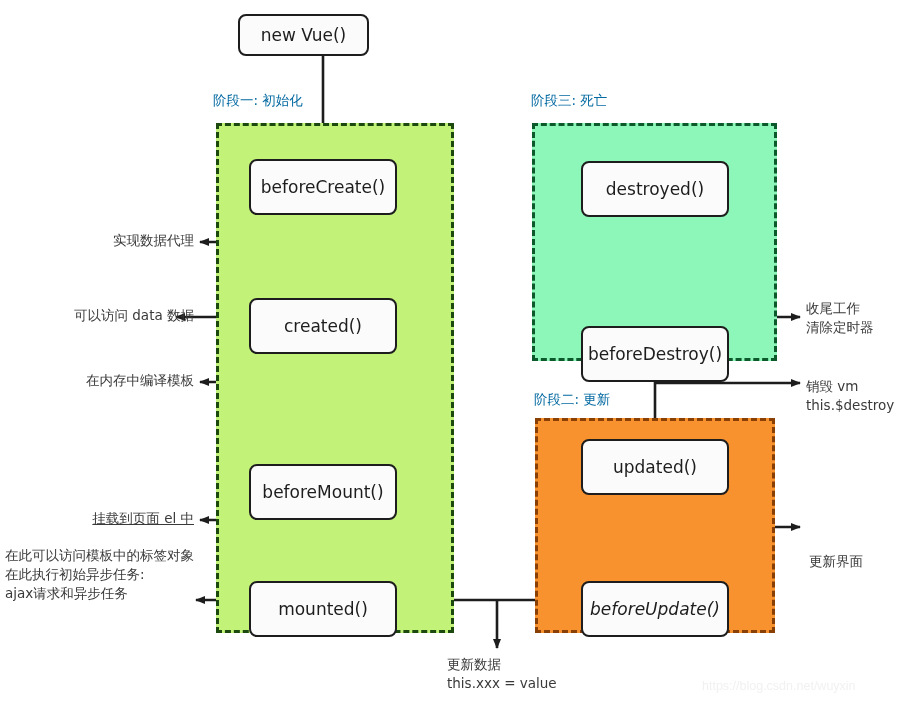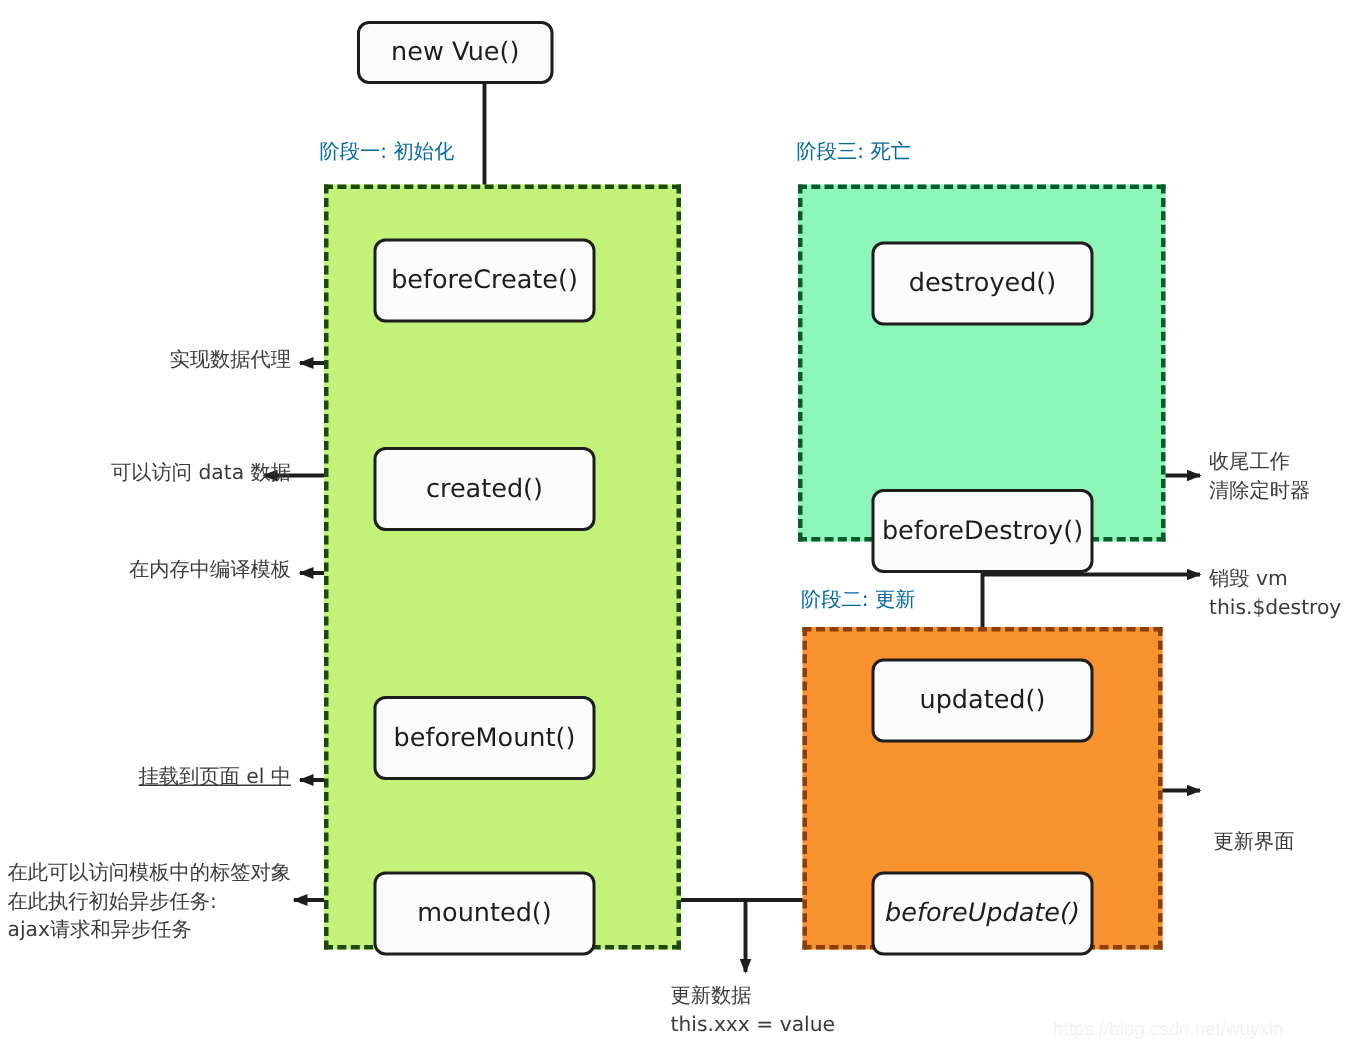--- a/index.html
+++ b/index.html
@@ -100,21 +100,21 @@
     font-family: "DejaVu Sans", "Liberation Sans", sans-serif;
   }
   .anno-r { text-align: right; }
   .anno-c { text-align: left; }
   .anno-l { text-align: center; margin-top: 32px; }
 
   .a-proxy    { right: 709px; top: 232px; margin-left: 40px; }
   .a-data     { right: 709px; top: 307px; }
   .a-compile  { right: 709px; top: 372px; }
   .a-mount    { right: 709px; top: 510px; text-decoration: underline; }
-  .a-mounted  { right: 709px; top: 573px; line-height: 19px; }
+  .a-mounted  { right: 709px; top: 546px; line-height: 19px; }
   .a-update   { left: 447px;  top: 655px; line-height: 19px; }
   .a-cleanup  { left: 806px;  top: 299px; line-height: 19px; }
   .a-destroy  { left: 806px;  top: 377px; line-height: 19px; }
   .a-ui       { left: 809px;  top: 521px; }
 
   
   .watermark {
     position: absolute;
     left: 702px;
     top: 679px;

